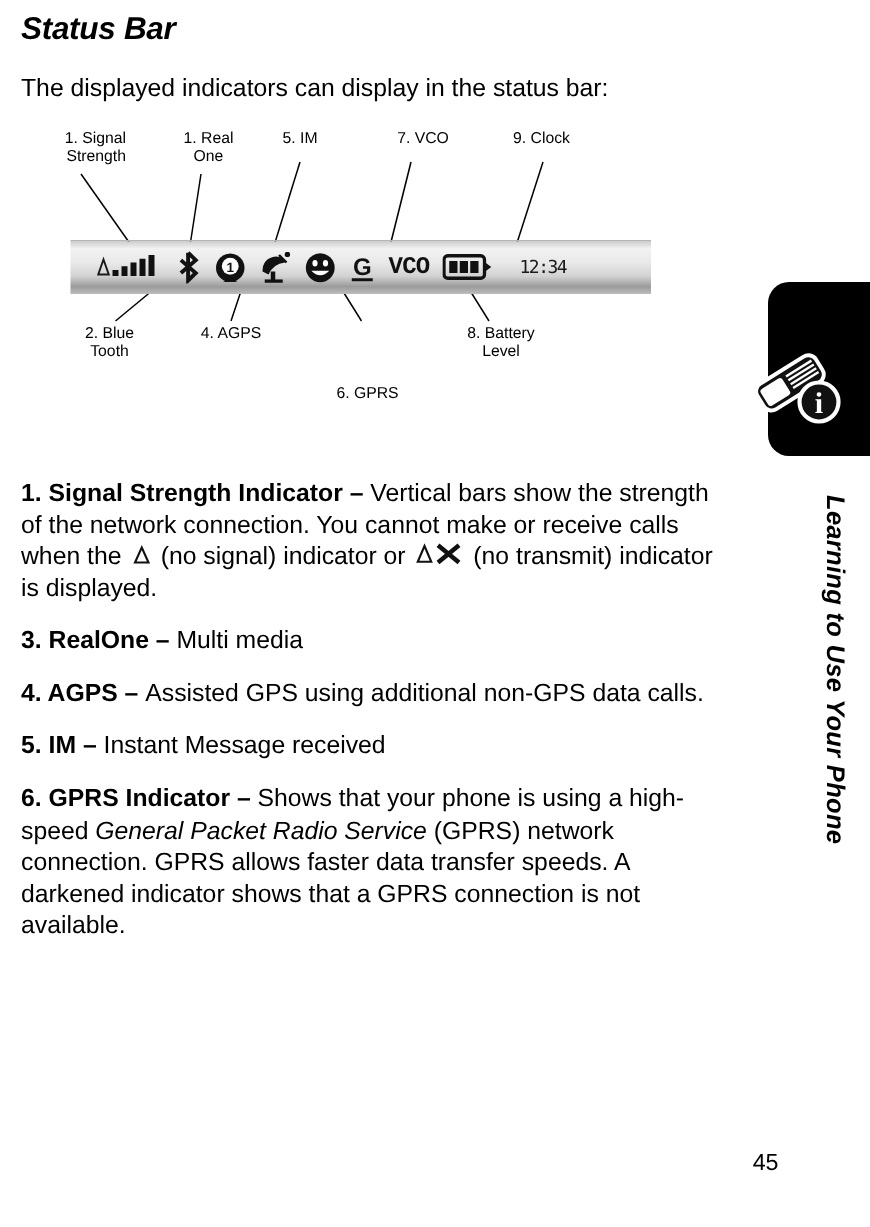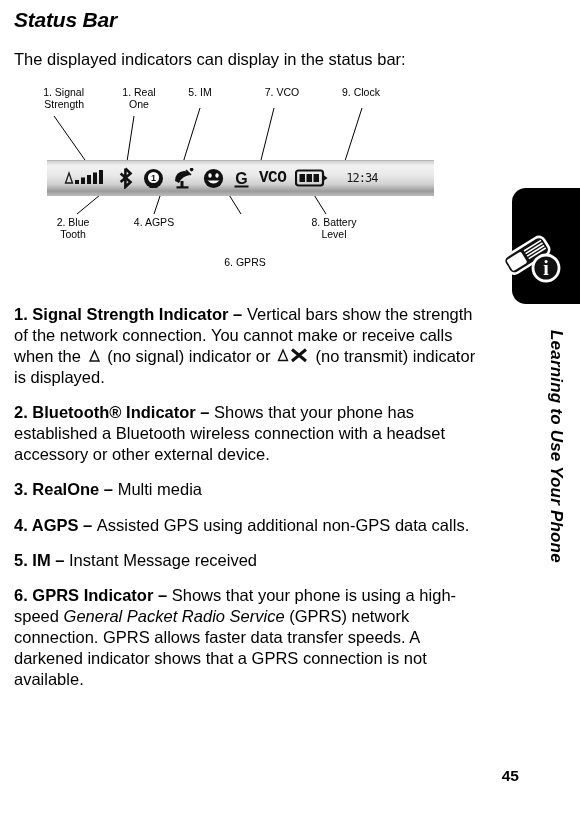--- a/index.html
+++ b/index.html
@@ -98,21 +98,21 @@
   }
   .sb-vco {
     font-family: Liberation Mono, monospace;
     font-size: 16px;
     font-weight: bold;
     letter-spacing: -0.5px;
     color: #111;
   }
 
   
-  .body-block { margin-top: 18px; }
+  .body-block { margin-top: 33px; }
   p.item {
     font-size: 16.5px;
     line-height: 1.28;
     margin: 0 0 14px 0;
   }
   p.item .lead { font-weight: bold; }
   p.item .ital { font-style: italic; }
   .inline-ico {
     display: inline-block;
     vertical-align: -2px;
@@ -147,21 +147,21 @@
     font-style: italic;
     writing-mode: vertical-rl;
     letter-spacing: 0.2px;
     white-space: nowrap;
   }
   .page-number {
     position: absolute;
     right: 61px;
     top: 767px;
     font-size: 15.5px;
-    font-weight: bold;
+    font-weight: normal;
   }
 </style>
 </head>
 <body>
 
 <div class="content">
 
   <h1 class="page-title">Status Bar</h1>
 
   <p class="intro">The displayed indicators can display in the status bar:</p>
@@ -260,23 +260,20 @@
 
     <p class="item">
       <span class="lead">1. Signal Strength Indicator – </span><span>Vertical bars show the strength of the network connection. You cannot make or receive calls when the </span><svg class="inline-ico" width="13" height="16" viewBox="0 0 13 16">
           <path d="M6.5 3 L11 13 L2 13 Z" fill="none" stroke="#111" stroke-width="1.4"></path>
         </svg><span> (no signal) indicator or </span><svg class="inline-ico" width="32" height="17" viewBox="0 0 32 17">
           <path d="M6 3 L10.5 13.5 L1.5 13.5 Z" fill="none" stroke="#111" stroke-width="1.4"></path>
           <path d="M15 2.5 L29 14 M29 2.5 L15 14" stroke="#111" stroke-width="3" fill="none"></path>
         </svg><span> (no transmit) indicator is displayed.</span>
     </p>
 
-    <p class="item">
-      <span class="lead">2. Bluetooth® Indicator – </span><span>Shows that your phone has established a Bluetooth wireless connection with a headset accessory or other external device.</span>
-    </p>
 
     <p class="item">
       <span class="lead">3. RealOne – </span><span>Multi media</span>
     </p>
 
     <p class="item">
       <span class="lead">4. AGPS – </span><span>Assisted GPS using additional non-GPS data calls.</span>
     </p>
 
     <p class="item">

